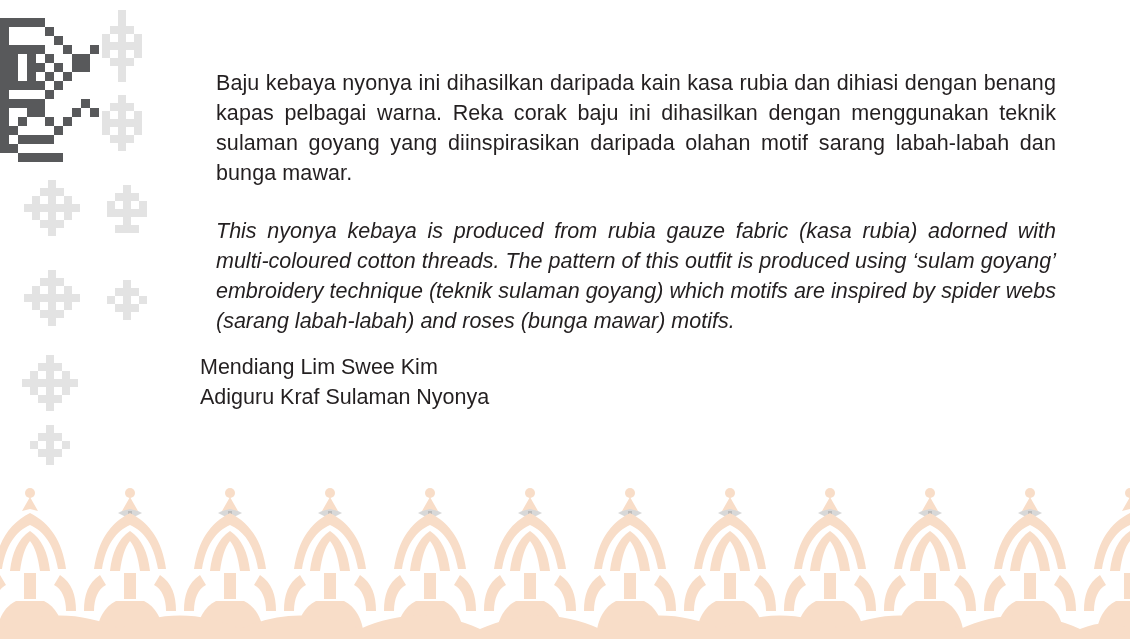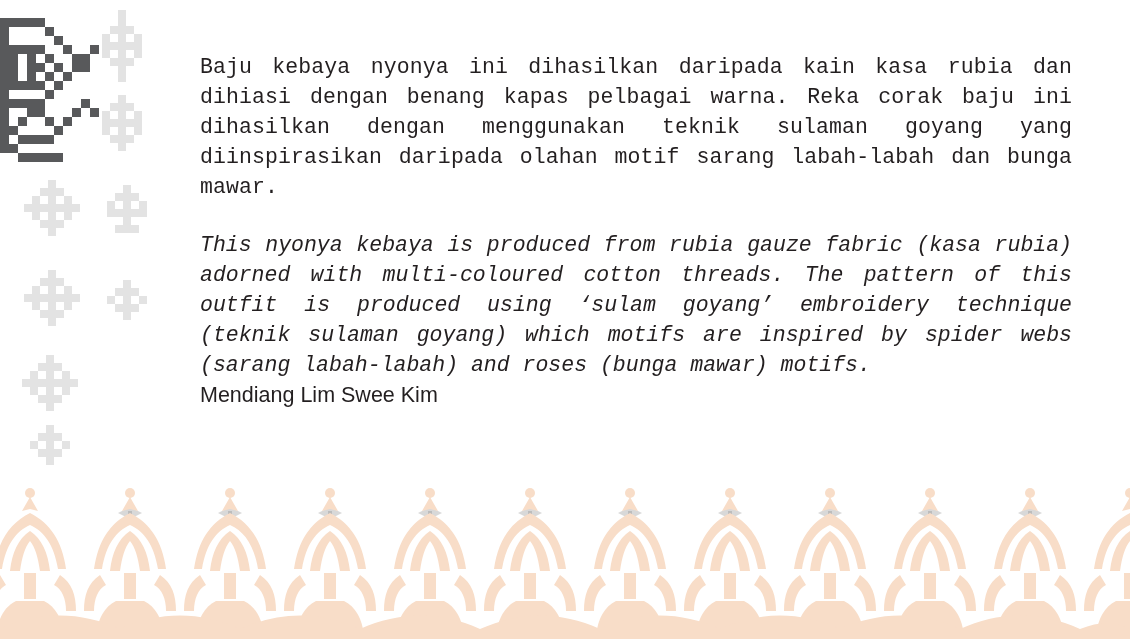--- a/index.html
+++ b/index.html
@@ -38,27 +38,26 @@
 
   
   .content {
     position: absolute;
     left: 200px;
     top: 52px;
     width: 872px;
   }
 
   .para {
-    margin: 0;
+    margin: 16px;
     font-size: 21.5px;
     line-height: 30px;
     text-align: justify;
     text-justify: inter-word;
     color: #231f20;
-    font-family: Liberation Mono, monospace;
   }
   .para-my {
     letter-spacing: 0.1px;
   }
   .para-en {
     font-style: italic;
     margin-top: 28px;
   }
   .credits {
     font-size: 21.5px;
@@ -372,14 +371,15 @@
   </svg>
 </div>
 
 <div class="content">
   <p class="para para-my">Baju kebaya nyonya ini dihasilkan daripada kain kasa rubia dan dihiasi dengan benang kapas pelbagai warna. Reka corak baju ini dihasilkan dengan menggunakan teknik sulaman goyang yang diinspirasikan daripada olahan motif sarang labah-labah dan bunga mawar.</p>
 
   <p class="para para-en">This nyonya kebaya is produced from rubia gauze fabric (kasa rubia) adorned with multi-coloured cotton threads. The pattern of this outfit is produced using ‘sulam goyang’ embroidery technique (teknik sulaman goyang) which motifs are inspired by spider webs (sarang labah-labah) and roses (bunga mawar) motifs.</p>
 
   <div class="credits">
     <div>Mendiang Lim Swee Kim</div>
+    <div>Adiguru Kraf Sulaman Nyonya</div>
   </div>
 </div>
 
 </body></html>

